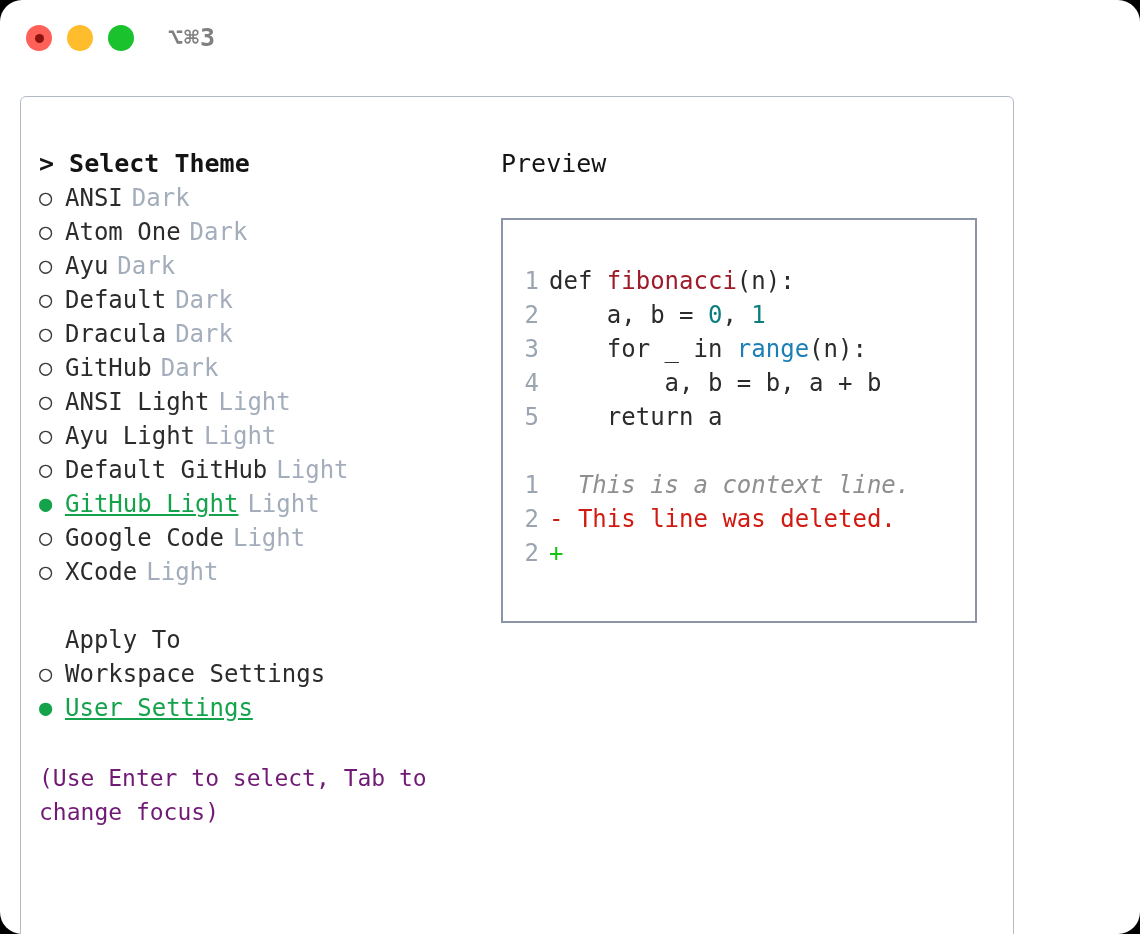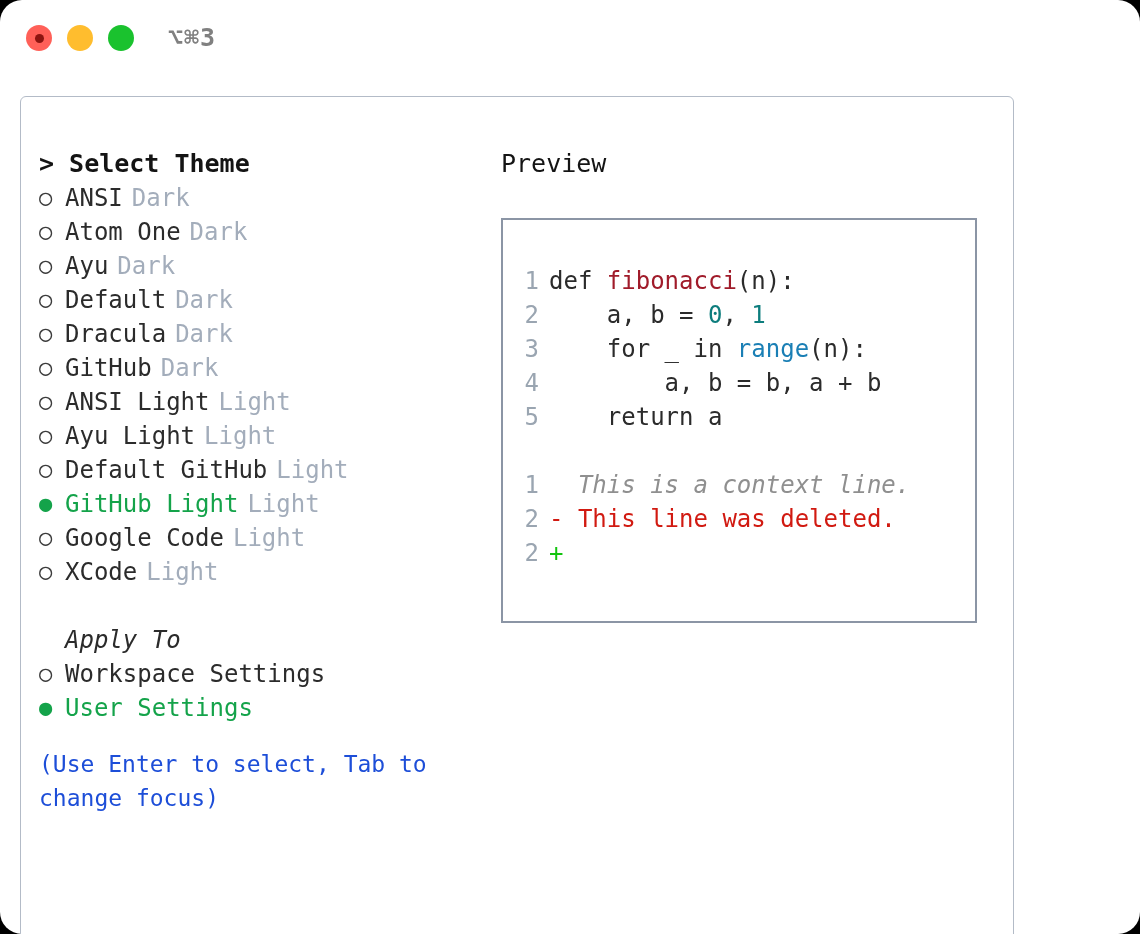--- a/index.html
+++ b/index.html
@@ -116,43 +116,42 @@
   .bullet {
     display: inline-block;
     width: 26px;
     flex: none;
     font-size: 22px;
     color: #3c3c3c;
   }
   .bullet-empty::before { content: "\25CB"; }
   .bullet-filled::before { content: "\25CF"; }
   .row.selected .bullet { color: #14a34a; }
-  .row.selected .row-label { color: #14a34a; }
+  .row.selected .row-label { color: #14a34a; text-decoration: underline; }
   .row-label { color: #2b2b2b; }
   .row-variant {
     color: #a3adbb;
     margin-left: 9px;
   }
 
   .section-gap { height: 34px; }
 
   .apply-header {
     font-size: 24px;
     line-height: 34px;
     color: #2b2b2b;
     padding-left: 26px;
     white-space: pre;
-    font-style: italic;
   }
 
   .hint {
-    margin-top: 22px;
+    margin-top: 36px;
     font-size: 23px;
     line-height: 34px;
-    color: #1d4ed8;
+    color: #701a75;
     width: 400px;
   }
 
   
   .col-right {
     position: absolute;
     left: 480px;
     top: 50px;
     width: 490px;
   }

